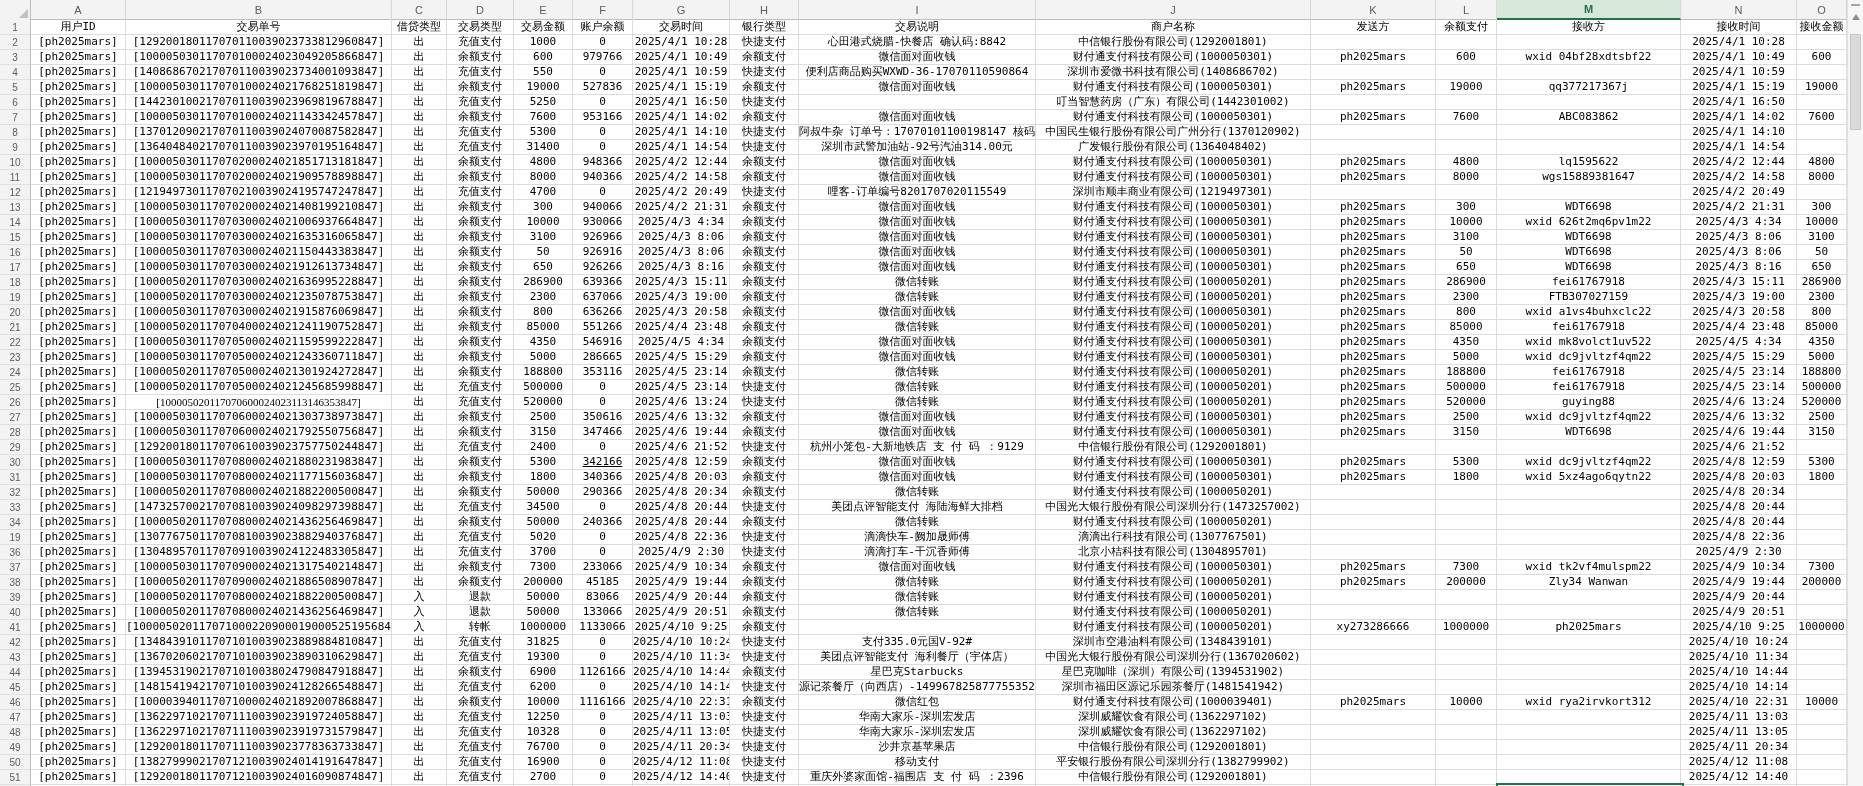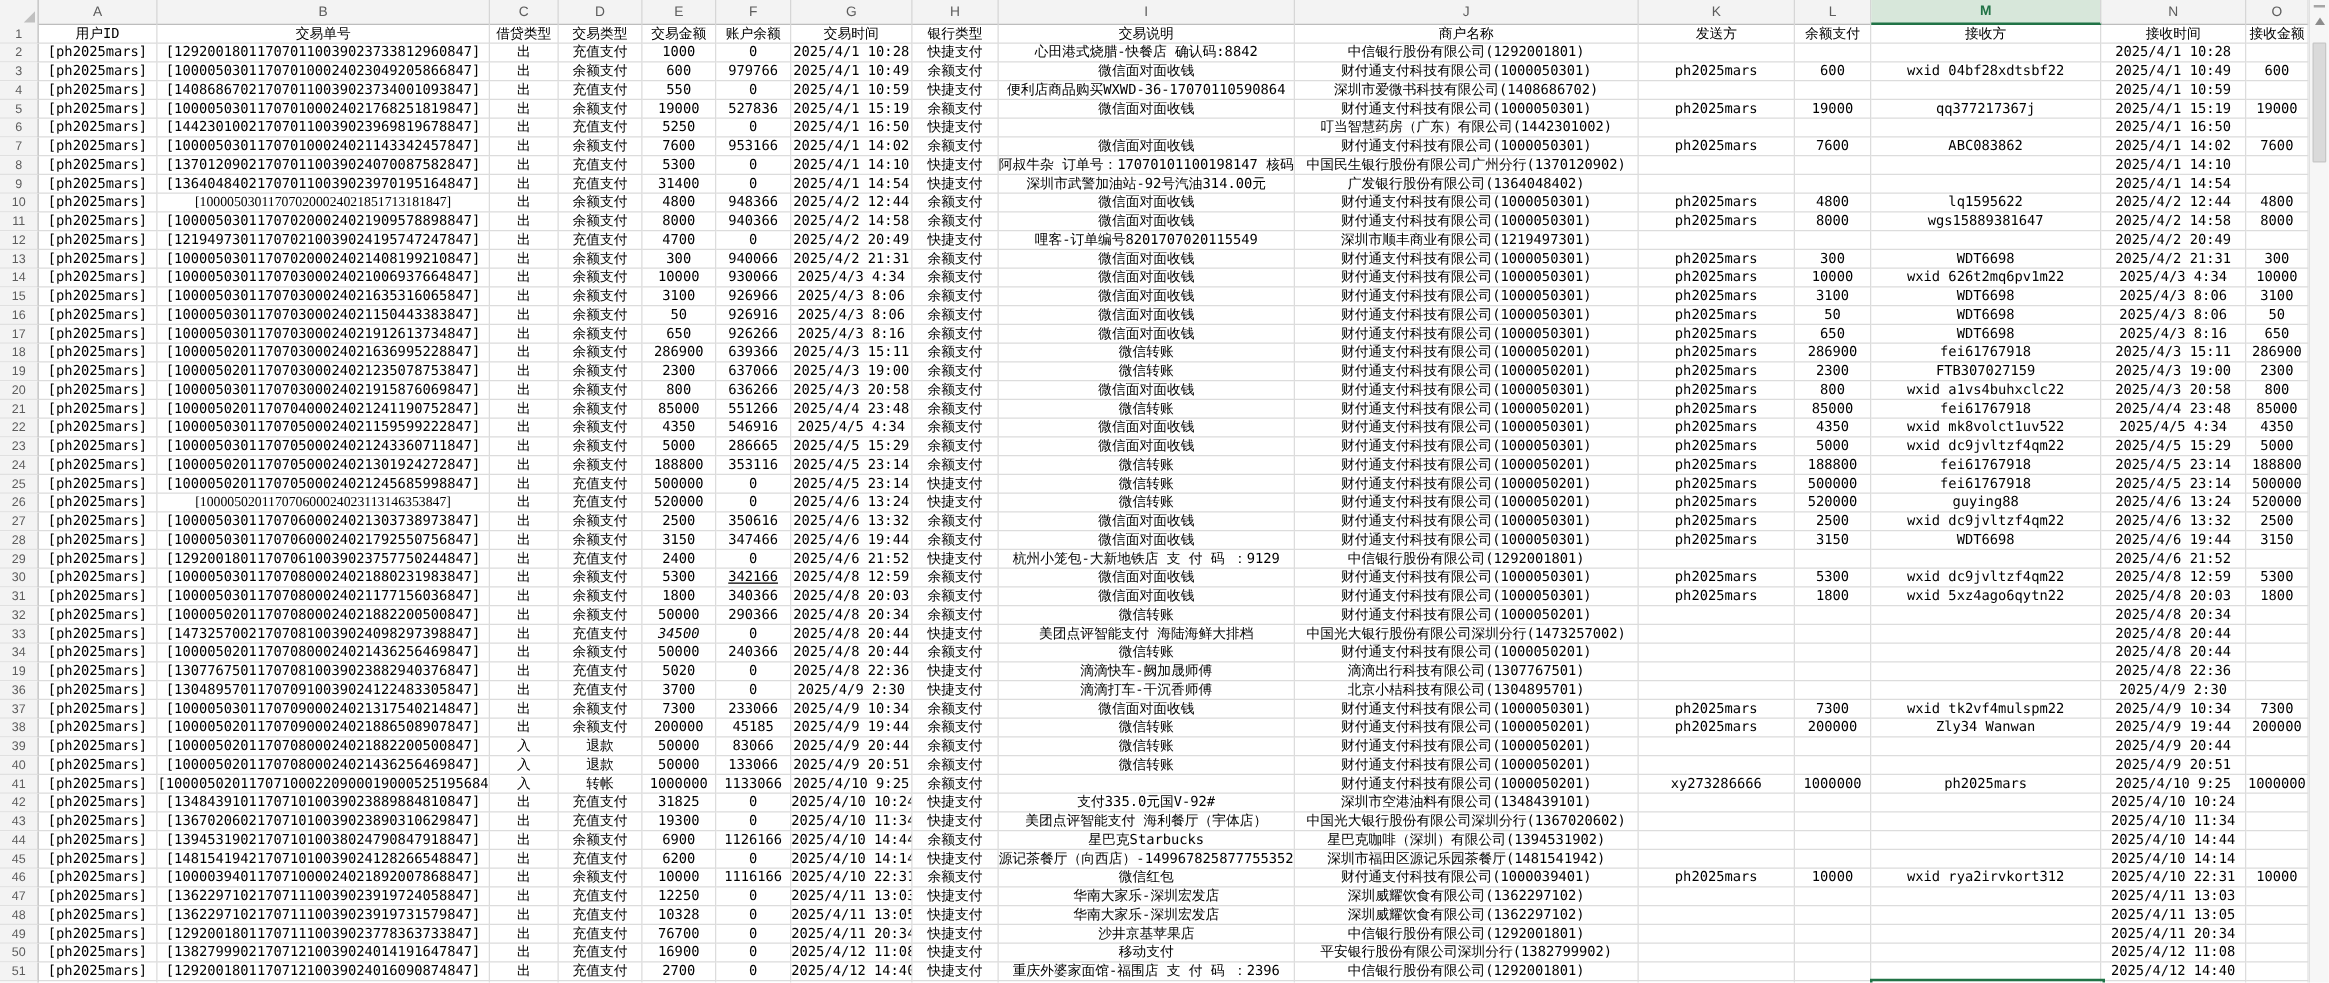--- a/index.html
+++ b/index.html
@@ -208,21 +208,21 @@
         <div class="cell" style="width: 275px;">广发银行股份有限公司(1364048402)</div>
         <div class="cell" style="width: 125px;"></div>
         <div class="cell" style="width: 61px;"></div>
         <div class="cell" style="width: 184px;"></div>
         <div class="cell" style="width: 116px;">2025/4/1 14:54</div>
         <div class="cell" style="width: 50px;"></div>
       </div>
       <div class="row">
         <div class="rowno">10</div>
         <div class="cell" style="width: 95px;">[ph2025mars]</div>
-        <div class="cell" style="width: 266px; font-family: Liberation Serif, serif;">[100005030117070200024021851713181847]</div>
+        <div class="cell" style="width: 266px;">[100005030117070200024021851713181847]</div>
         <div class="cell" style="width: 55px;">出</div>
         <div class="cell" style="width: 67px;">余额支付</div>
         <div class="cell" style="width: 59px;">4800</div>
         <div class="cell" style="width: 60px;">948366</div>
         <div class="cell" style="width: 97px;">2025/4/2 12:44</div>
         <div class="cell" style="width: 69px;">余额支付</div>
         <div class="cell" style="width: 237px;">微信面对面收钱</div>
         <div class="cell" style="width: 275px;">财付通支付科技有限公司(1000050301)</div>
         <div class="cell" style="width: 125px;">ph2025mars</div>
         <div class="cell" style="width: 61px;">4800</div>
@@ -625,21 +625,21 @@
         <div class="cell" style="width: 184px;"></div>
         <div class="cell" style="width: 116px;">2025/4/8 20:34</div>
         <div class="cell" style="width: 50px;"></div>
       </div>
       <div class="row">
         <div class="rowno">33</div>
         <div class="cell" style="width: 95px;">[ph2025mars]</div>
         <div class="cell" style="width: 266px;">[147325700217070810039024098297398847]</div>
         <div class="cell" style="width: 55px;">出</div>
         <div class="cell" style="width: 67px;">充值支付</div>
-        <div class="cell" style="width: 59px; font-style: italic;">34500</div>
+        <div class="cell" style="width: 59px;">34500</div>
         <div class="cell" style="width: 60px;">0</div>
         <div class="cell" style="width: 97px;">2025/4/8 20:44</div>
         <div class="cell" style="width: 69px;">快捷支付</div>
         <div class="cell" style="width: 237px;">美团点评智能支付 海陆海鲜大排档</div>
         <div class="cell" style="width: 275px;">中国光大银行股份有限公司深圳分行(1473257002)</div>
         <div class="cell" style="width: 125px;"></div>
         <div class="cell" style="width: 61px;"></div>
         <div class="cell" style="width: 184px;"></div>
         <div class="cell" style="width: 116px;">2025/4/8 20:44</div>
         <div class="cell" style="width: 50px;"></div>

